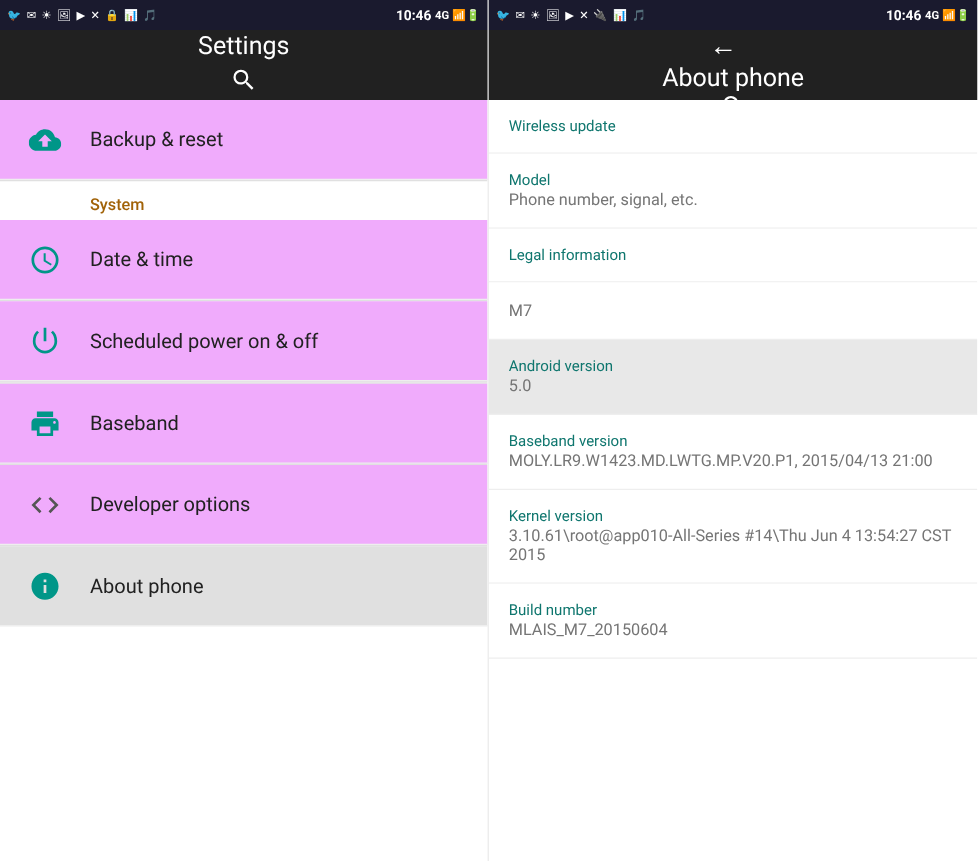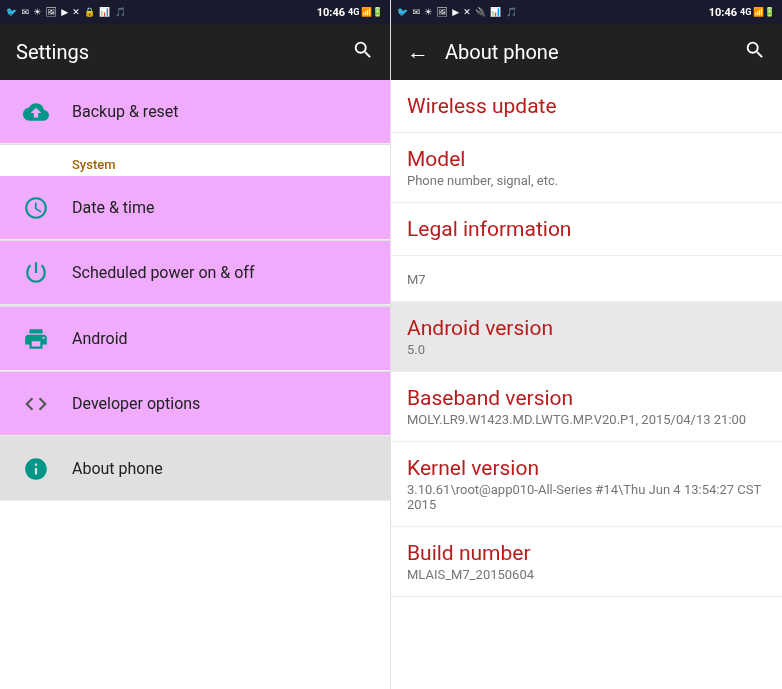--- a/index.html
+++ b/index.html
@@ -24,20 +24,21 @@
     .panel-left { border-right: 1px solid #e0e0e0; }
 
     
     .toolbar {
       height: 56px;
       background: #212121;
       display: flex;
       align-items: center;
       padding: 0 16px;
       color: #fff;
+      flex-direction: column;
     }
     .toolbar-title { font-size: 20px; font-weight: 400; flex: 1; }
     .toolbar-icon { font-size: 20px; cursor: pointer; }
     .toolbar-back { font-size: 22px; margin-right: 16px; cursor: pointer; }
 
     
     .content { flex: 1; overflow-y: auto; background: #fff; }
 
     
     .list-item {
@@ -77,21 +78,21 @@
     .divider { height: 1px; background: #e0e0e0; }
 
     
     .detail-item {
       padding: 14px 16px;
       border-bottom: 1px solid #eeeeee;
       cursor: pointer;
       background: #fff;
     }
     .detail-item.highlighted { background: #e8e8e8; }
-    .detail-item-title { font-size: 21px; color: #b91c1c; }
+    .detail-item-title { font-size: 12px; color: #0f766e; }
     .detail-item-sub { font-size: 13px; color: #757575; margin-top: 2px; }
   </style>
 </head>
 <body>
 
 <div class="panel panel-left">
 
   <div class="status-bar">
     <div class="status-bar-left">
       <span style="font-size:9px; letter-spacing:1px;">🐦 ✉ ☀ 🖼 ▶ ✕ 🔒 📊 🎵</span>
@@ -157,21 +158,21 @@
 
     <div class="divider"></div>
 
     <div class="list-item">
       <div class="item-icon">
         <svg viewBox="0 0 24 24" fill="#009688">
             <path d="M19 8H5c-1.66 0-3 1.34-3 3v6h4v4h12v-4h4v-6c0-1.66-1.34-3-3-3zm-3 11H8v-5h8v5zm3-7c-.55 0-1-.45-1-1s.45-1 1-1 1 .45 1 1-.45 1-1 1zm-1-9H6v4h12V3z"></path>
           </svg>
       </div>
       <div class="item-text">
-        <span class="item-primary">Android</span>
+        <span class="item-primary">Baseband</span>
       </div>
     </div>
 
     <div class="divider"></div>
 
     <div class="list-item">
       <div class="item-icon">
         <svg viewBox="0 0 24 24" fill="#555">
             <path d="M9.4 16.6L4.8 12l4.6-4.6L8 6l-6 6 6 6 1.4-1.4zm5.2 0l4.6-4.6-4.6-4.6L16 6l6 6-6 6-1.4-1.4z"></path>
           </svg>

